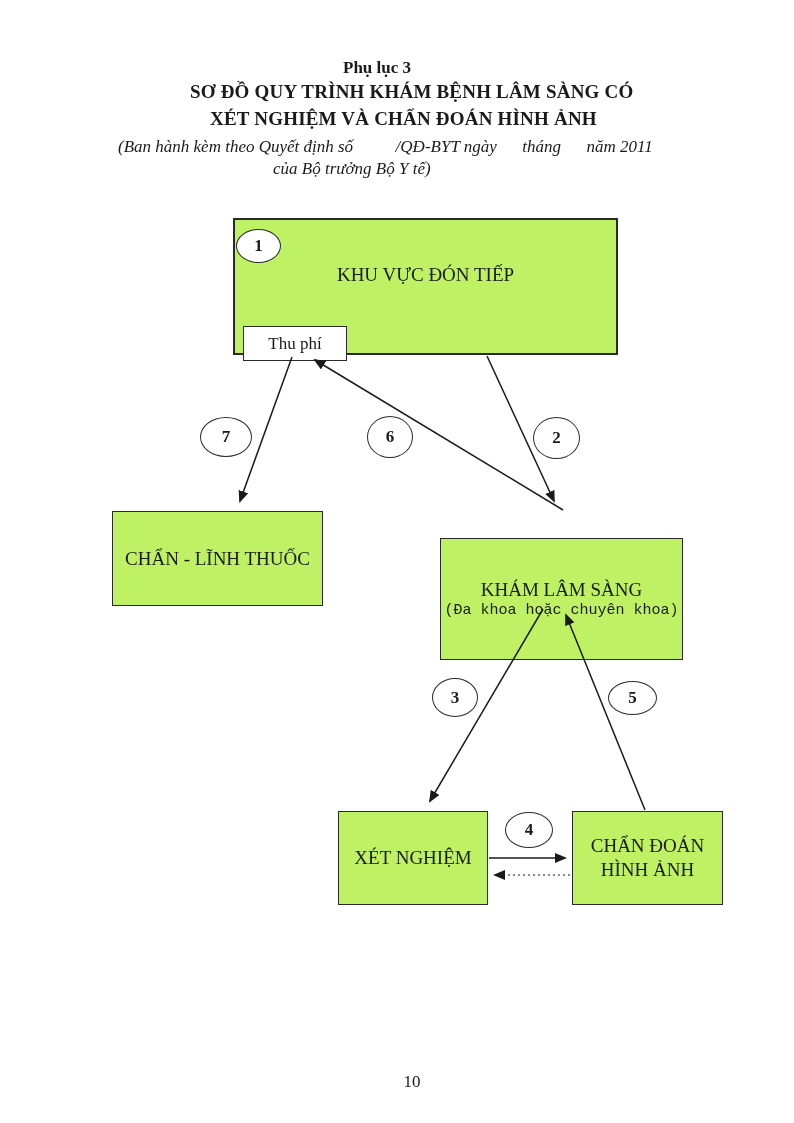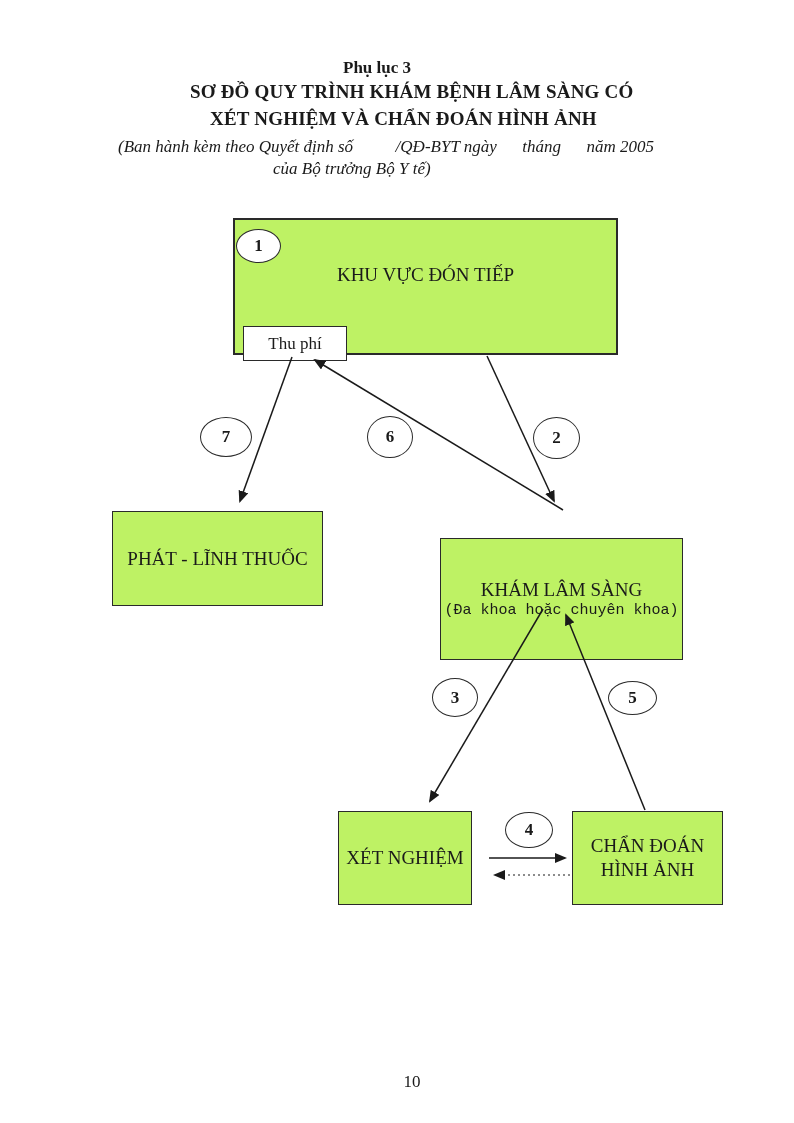--- a/index.html
+++ b/index.html
@@ -27,21 +27,21 @@
   .reception{left:233px;top:218px;width:385px;height:137px;border-width:2px;display:block;}
   .reception-label{position:absolute;left:0;right:0;top:44px;text-align:center;font-size:19px;}
   .fee-box{
     position:absolute;left:243px;top:314px;width:104px;height:35px;
     border:1.5px solid #2a2a2a;box-sizing:border-box;background:#fff;
     display:flex;align-items:center;justify-content:center;font-size:17px;margin-top:12px;
   }
   .pharmacy{left:112px;top:511px;width:211px;height:95px;}
   .clinical{left:440px;top:538px;width:243px;height:122px;}
   .clinical .subline{font-size:15px;margin-top:1px;font-family:Liberation Mono, monospace;}
-  .lab{left:338px;top:811px;width:134px;height:94px;}
+  .lab{left:338px;top:811px;width:150px;height:94px;}
   .imaging{left:572px;top:811px;width:151px;height:94px;line-height:24px;}
   .stepc{
     position:absolute;border:1.5px solid #2a2a2a;border-radius:50%;background:#fff;
     display:flex;align-items:center;justify-content:center;
     font-size:17px;font-weight:bold;box-sizing:border-box;
   }
   .c1{left:236px;top:229px;width:45px;height:34px;}
   .c2{left:533px;top:417px;width:47px;height:42px;}
   .c3{left:432px;top:678px;width:46px;height:39px;}
   .c4{left:505px;top:812px;width:48px;height:36px;}
@@ -53,32 +53,32 @@
   .page-number{position:absolute;left:30px;right:0;top:1072px;text-align:center;font-size:17px;}
 </style>
 </head>
 <body>
 
 <div class="page">
 
   <div class="hline appendix">Phụ lục 3</div>
   <div class="hline title1">SƠ ĐỒ QUY TRÌNH KHÁM BỆNH LÂM SÀNG CÓ</div>
   <div class="hline title2">XÉT NGHIỆM VÀ CHẨN ĐOÁN HÌNH ẢNH</div>
-  <div class="hline sub1">(Ban hành kèm theo Quyết định số          /QĐ-BYT ngày      tháng      năm 2005</div>
+  <div class="hline sub1">(Ban hành kèm theo Quyết định số          /QĐ-BYT ngày      tháng      năm 2011</div>
   <div class="hline sub2">của Bộ trưởng Bộ Y tế)</div>
 
   <div class="node reception">
     <span class="reception-label">KHU VỰC ĐÓN TIẾP</span>
   </div>
   <div class="fee-box">
     <span>Thu phí</span>
   </div>
 
   <div class="node pharmacy">
-    <span>PHÁT - LĨNH THUỐC</span>
+    <span>CHẨN - LĨNH THUỐC</span>
   </div>
 
   <div class="node clinical">
     <span>KHÁM LÂM SÀNG</span>
     <span class="subline">(Đa khoa hoặc chuyên khoa)</span>
   </div>
 
   <div class="node lab">
     <span>XÉT NGHIỆM</span>
   </div>

